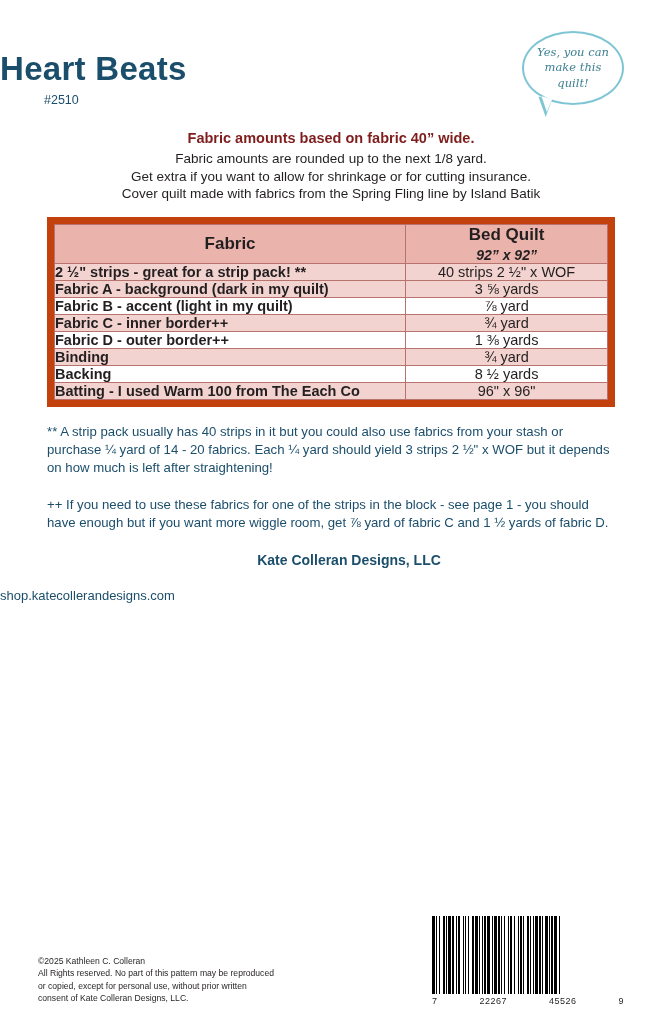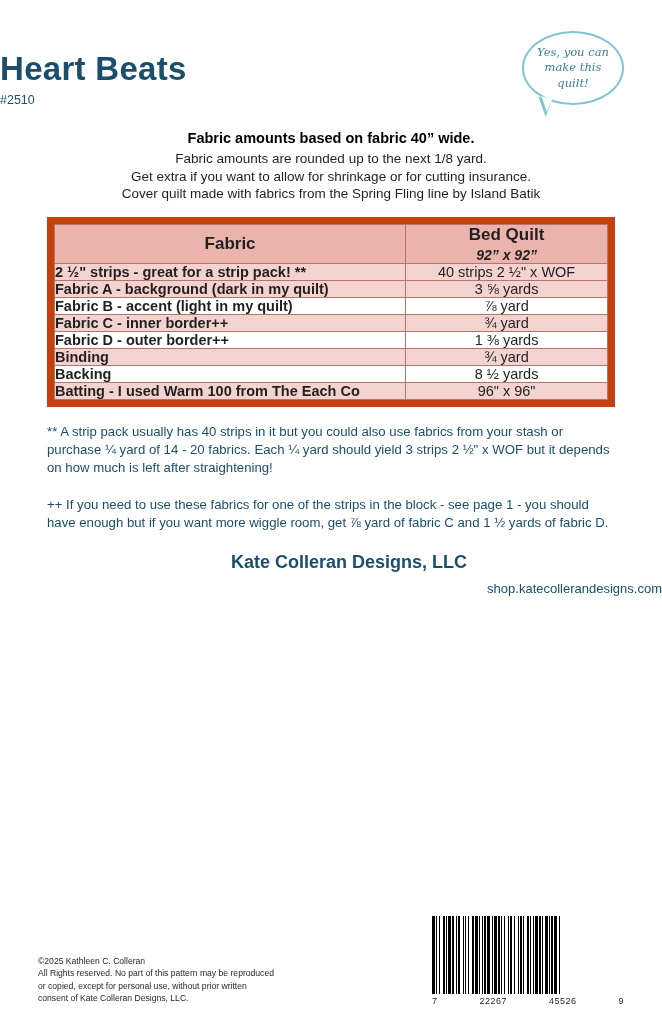--- a/index.html
+++ b/index.html
@@ -29,20 +29,21 @@
     font-weight: bold;
     color: #1b4e6b;
     letter-spacing: 0.3px;
     line-height: 1.05;
   }
   .pattern-number {
     font-size: 12.5px;
     color: #1b4e6b;
     margin-top: 6px;
     font-weight: normal;
+    padding-left: 44px;
   }
   
   .badge {
     position: absolute;
     right: 38px;
     top: 31px;
     width: 102px;
     height: 74px;
     border: 2px solid #7fc6d4;
     border-radius: 50%;
@@ -84,21 +85,21 @@
   }
   
   .intro {
     text-align: center;
     margin-top: 22px;
     line-height: 1.32;
   }
   .intro .lead {
     font-size: 14.5px;
     font-weight: bold;
-    color: #000000;
+    color: #7f1d1d;
     margin-bottom: 2px;
   }
   .intro .sub {
     font-size: 13.5px;
     color: #231f20;
   }
   
   .table-wrap {
     margin: 14px 47px 0 47px;
     border: 7px solid #c2410c;
@@ -156,31 +157,31 @@
     font-size: 13.2px;
     line-height: 1.34;
   }
   .notes p { margin: 0 0 20px 0; }
   
   .footer {
     margin-top: 10px;
     text-align: center;
   }
   .company {
-    font-size: 18px;
+    font-size: 14px;
     font-weight: bold;
     color: #1b4e6b;
     padding-left: 36px;
   }
   .contacts {
-    margin-top: 8px;
+    margin-top: 20px;
     font-size: 13px;
     color: #1b4e6b;
     display: flex;
-    justify-content: flex-end;
+    justify-content: flex-start;
     gap: 34px;
   }
   
   .copyright {
     position: absolute;
     left: 38px;
     bottom: 20px;
     font-size: 8.6px;
     color: #231f20;
     line-height: 1.42;

